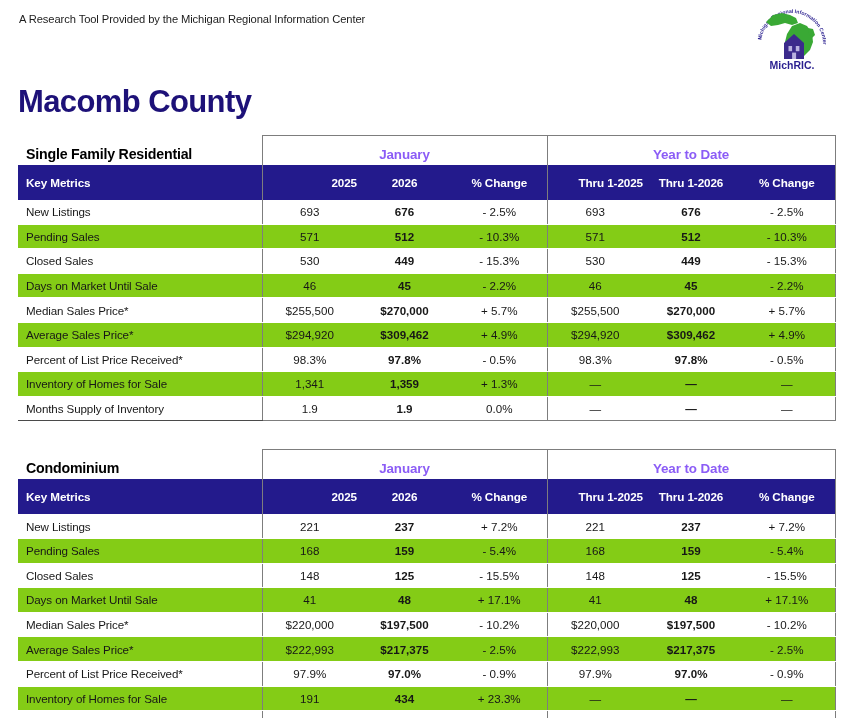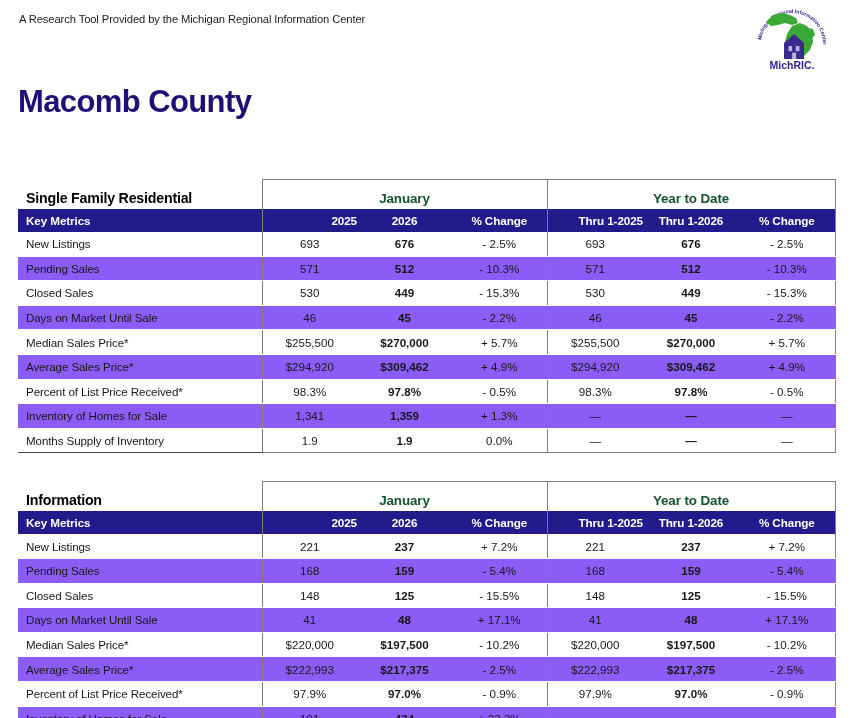--- a/index.html
+++ b/index.html
@@ -53,21 +53,21 @@
     font-size: 31px;
     font-weight: bold;
     color: #1d1178;
     letter-spacing: -0.6px;
     margin: 24px 0 0 18px;
     line-height: 1;
   }
 
   
   .table-block { margin: 0 0 0 18px; width: 817px; }
-  #sfr-block  { margin-top: 62px; }
+  #sfr-block  { margin-top: 18px; }
   #condo-block { margin-top: 28px; }
 
   table.market {
     border-collapse: collapse;
     table-layout: fixed;
     width: 817px;
     font-size: 11.6px;
   }
   table.market col.c-label  { width: 244px; }
   table.market col.c-m1     { width: 95px; }
@@ -88,56 +88,56 @@
     font-size: 14.2px;
     font-weight: bold;
     color: #000000;
     padding: 0 0 3px 8px !important;
     letter-spacing: -0.2px;
   }
   td.group-period {
     text-align: center;
     font-size: 13.4px;
     font-weight: bold;
-    color: #14532d;
+    color: #8b5cf6;
     padding-bottom: 3px !important;
     letter-spacing: -0.1px;
   }
   td.sep-top {
     border-left: 1.4px solid #7d7d7d;
     border-top: 1.4px solid #7d7d7d;
   }
   td.sep-top-right {
     border-right: 1.4px solid #7d7d7d;
   }
 
   
   tr.key-row td {
     background: #231a8c;
     color: #ffffff;
-    height: 23px;
+    height: 35px;
     font-weight: bold;
     font-size: 11.7px;
     padding: 0;
     letter-spacing: -0.1px;
   }
   td.key-label { padding-left: 8px !important; }
   tr.key-row td.num { text-align: center; }
   tr.key-row td.bsep { border-left: 1.4px solid #7d7d7d; text-align: right; }
   tr.key-row td.bsep-right { border-right: 1.4px solid #7d7d7d; }
 
   
   tr.data-row td {
     height: 23.6px;
     padding: 0;
     font-size: 11.6px;
     color: #171717;
     border-bottom: 0.8px solid #ffffff;
   }
-  tr.data-row.alt td { background: #8b5cf6; }
+  tr.data-row.alt td { background: #84cc16; }
   tr.data-row td.label {
     padding-left: 8px !important;
     letter-spacing: -0.1px;
     white-space: nowrap;
   }
   tr.data-row td.num { text-align: center; }
   tr.data-row td.cur { font-weight: bold; }
   tr.data-row td.vsep { border-left: 1.4px solid #7d7d7d; }
   tr.data-row td.vsep-right { border-right: 1.4px solid #7d7d7d; }
   tr.data-row.last td.vsep,
@@ -304,21 +304,21 @@
       <col class="c-label">
         <col class="c-m1">
         <col class="c-m2">
         <col class="c-m3">
       <col class="c-y1">
         <col class="c-y2">
         <col class="c-y3">
     </colgroup>
     <tbody>
       <tr class="group-row">
-        <td class="group-name">Information</td>
+        <td class="group-name">Condominium</td>
         <td class="group-period sep-top" colspan="3">January</td>
         <td class="group-period sep-top sep-top-right" colspan="3">Year to Date</td>
       </tr>
       <tr class="key-row">
         <td class="key-label">Key Metrics</td>
         <td class="num bsep">2025</td>
         <td class="num">2026</td>
         <td class="num">% Change</td>
         <td class="num bsep">Thru 1-2025</td>
         <td class="num">Thru 1-2026</td>

